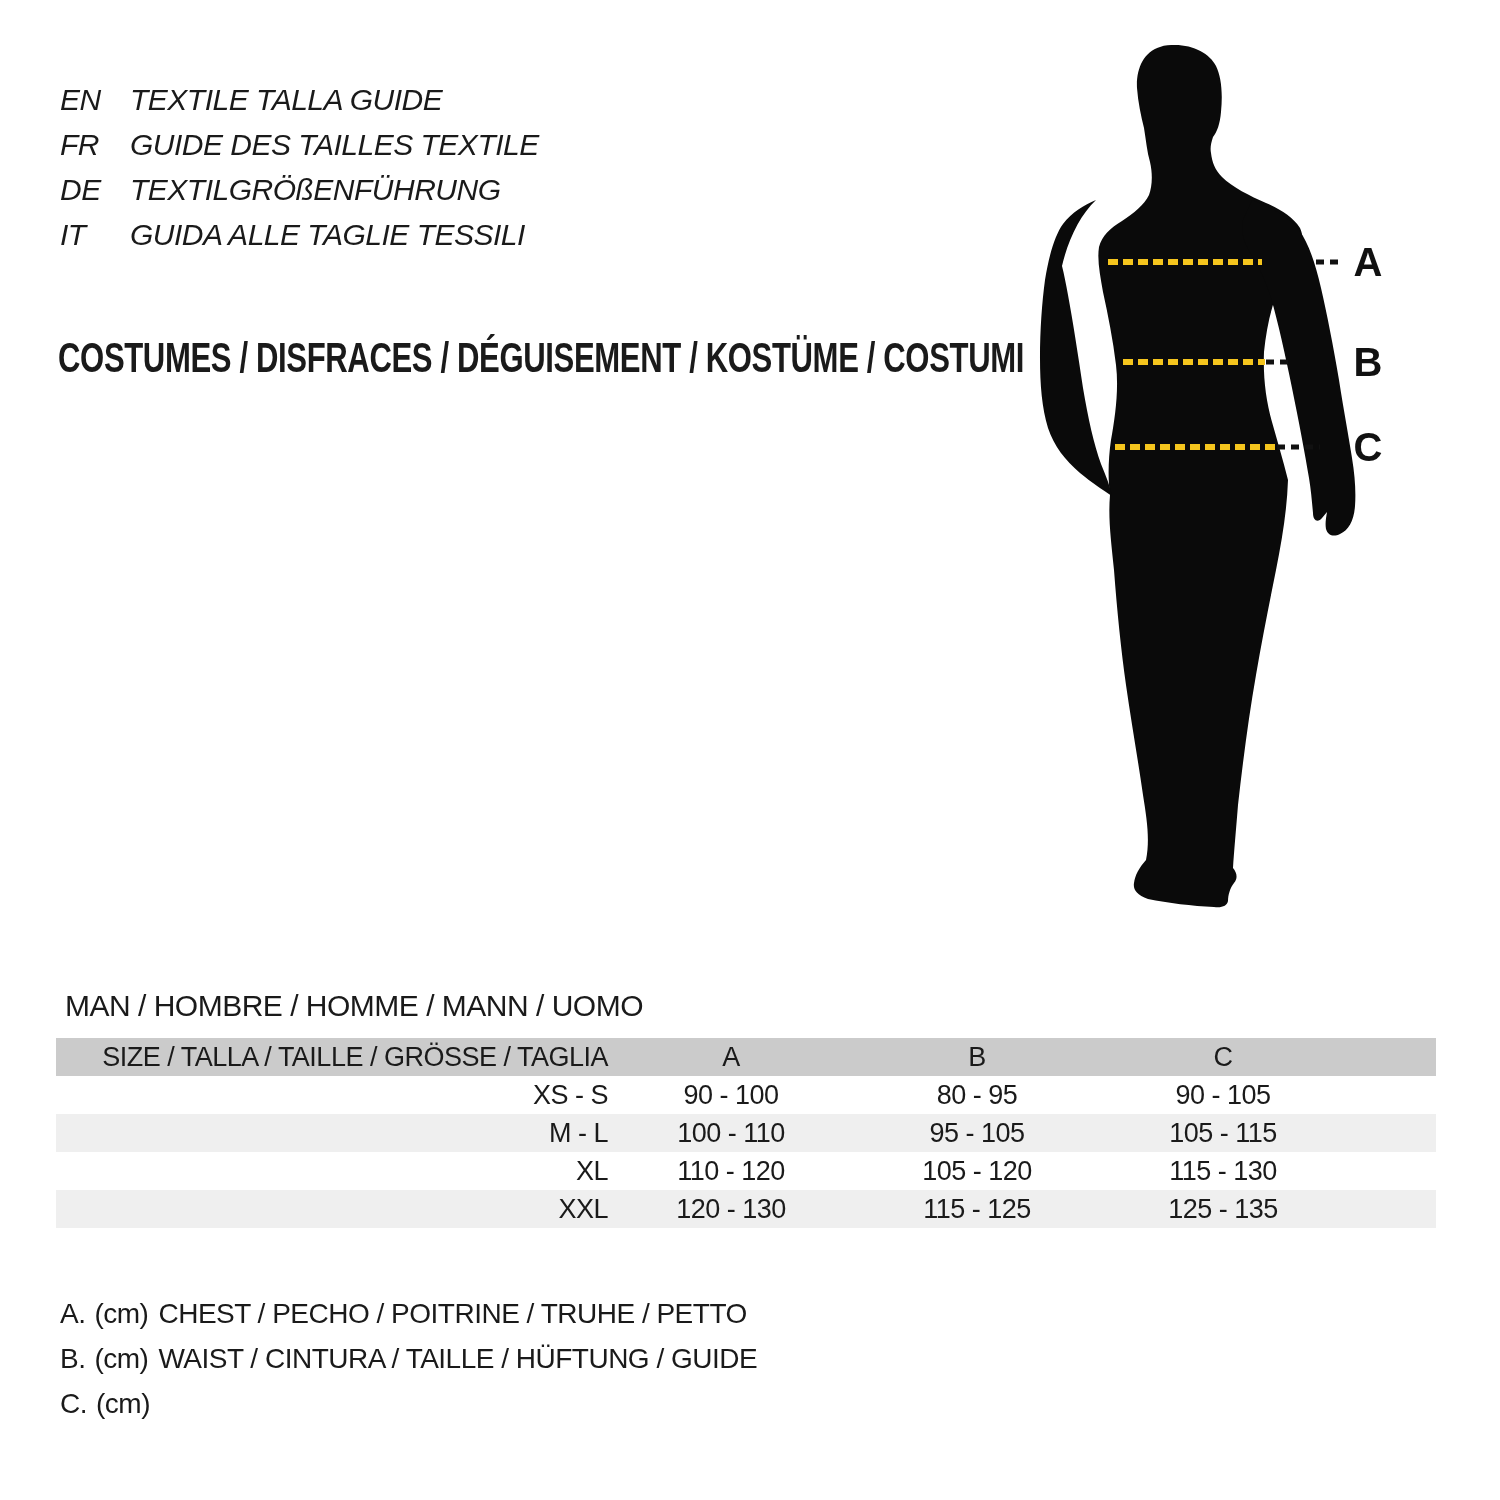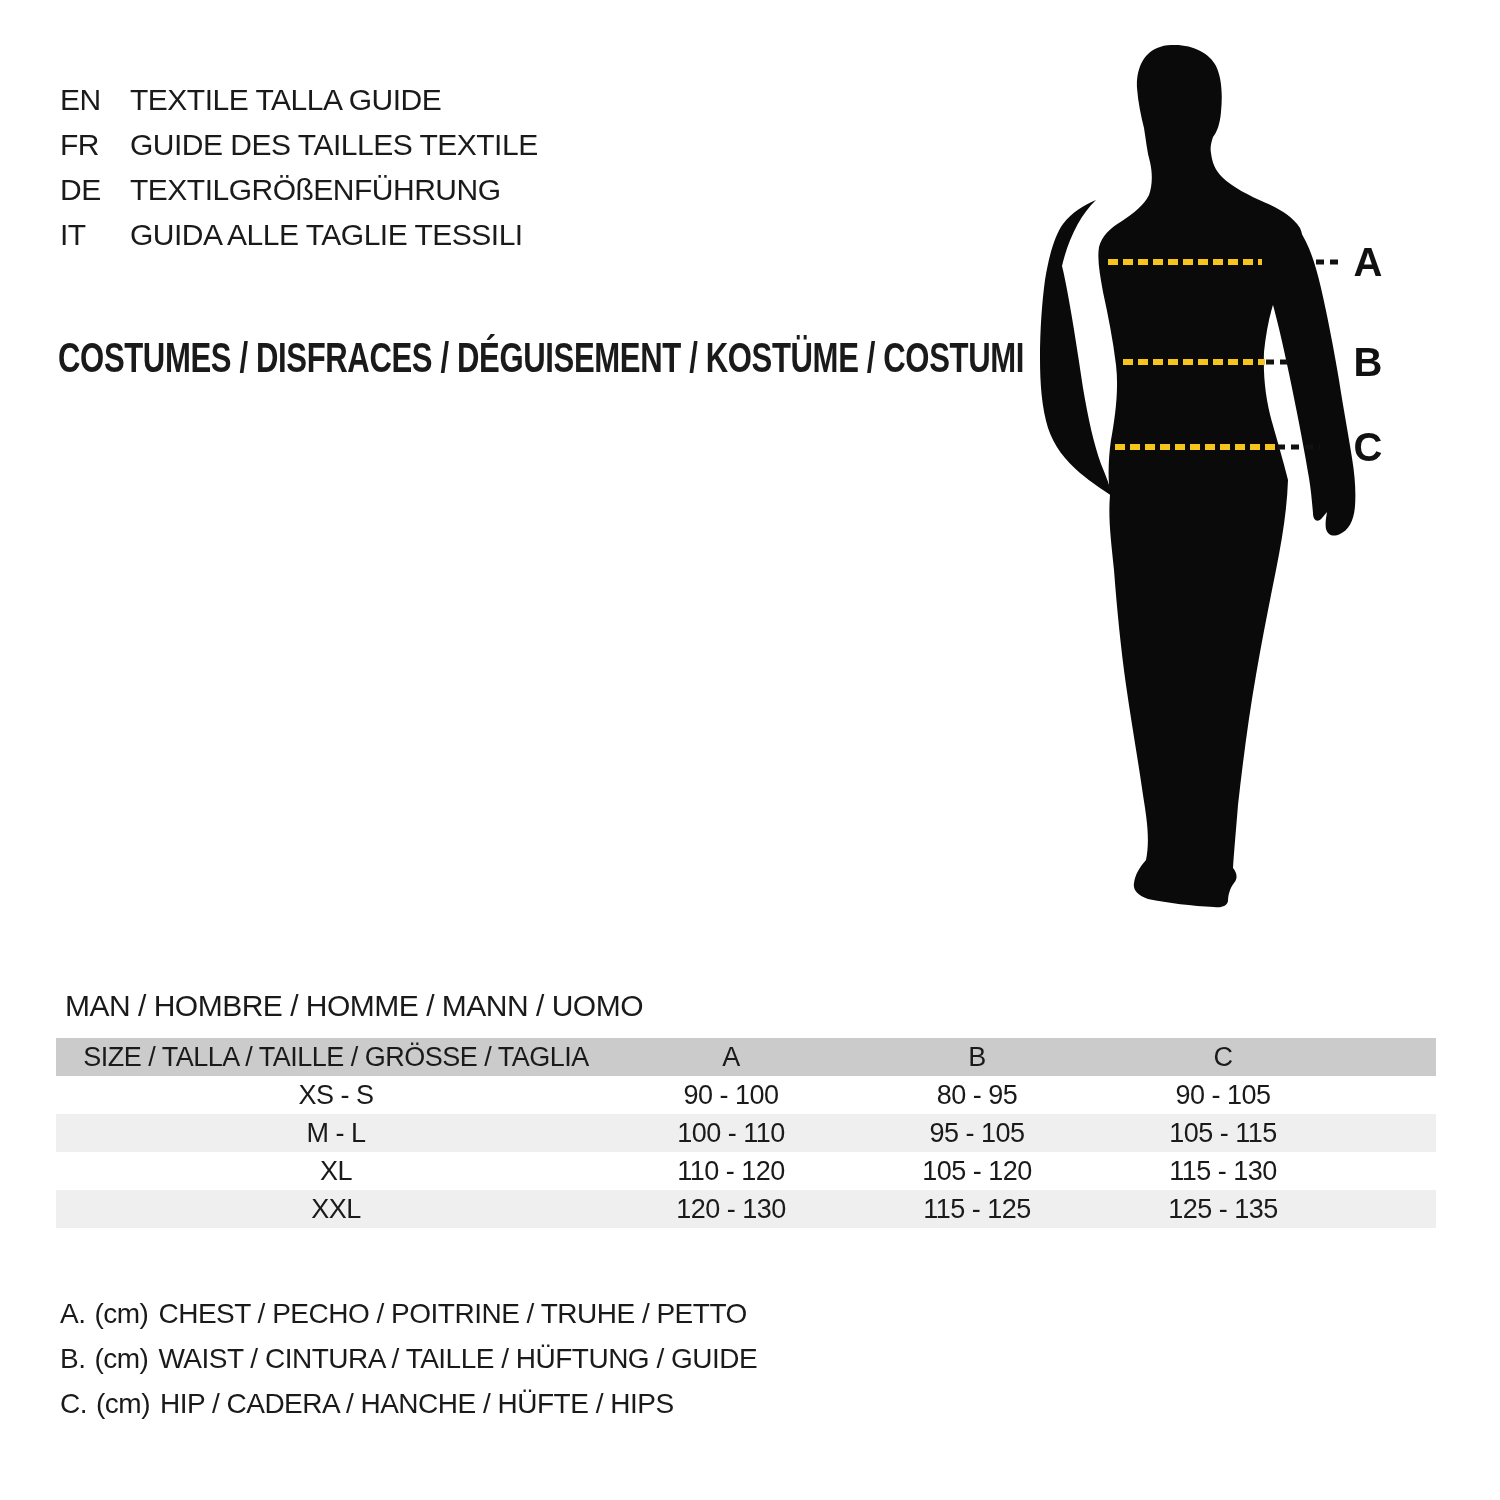--- a/index.html
+++ b/index.html
@@ -3,21 +3,21 @@
 <meta charset="utf-8">
 <style>
   html,body{margin:0;padding:0;}
   body{
     width:1500px;height:1500px;background:#ffffff;
     font-family:"Liberation Sans", sans-serif;color:#1a1a1a;
   }
   .canvas{position:relative;width:1500px;height:1500px;overflow:hidden;background:#fff;}
 
   
-  .lang-list{position:absolute;left:60px;top:77px;}
+  .lang-list{position:absolute;left:60px;top:77px;font-style:italic;}
   .lang-row{display:flex;height:45px;line-height:45px;font-size:30px;letter-spacing:-0.5px;white-space:nowrap;}
   .lang-code{width:70px;flex:0 0 70px;}
 
   
   .category-heading{
     position:absolute;left:58px;top:336px;height:44px;line-height:44px;
     font-size:42px;font-weight:bold;white-space:nowrap;letter-spacing:-0.5px;
     transform:scaleX(0.74);transform-origin:0 0;
   }
 
@@ -28,21 +28,21 @@
 
   
   .section-heading{position:absolute;left:65px;top:991px;height:30px;line-height:30px;font-size:30px;letter-spacing:-0.5px;white-space:nowrap;}
 
   
   .size-table{position:absolute;left:56px;top:1038px;width:1380px;border-collapse:collapse;table-layout:fixed;}
   .size-table th,.size-table td{
     height:38px;padding:0;font-size:27px;font-weight:normal;letter-spacing:-0.5px;
     text-align:center;vertical-align:middle;white-space:nowrap;
   }
-  .size-table .size-col{text-align:center;padding-left:8px;}
+  .size-table .size-col{text-align:right;padding-left:8px;}
   .size-table thead tr{background:#cbcbcb;}
   .size-table tbody tr.alt{background:#efefef;margin-left:12px;}
 
   
   .legend{position:absolute;left:60px;top:1291px;}
   .legend-row{height:45px;line-height:45px;font-size:28px;letter-spacing:-0.5px;white-space:nowrap;display:flex;}
   .legend-key{margin-right:9px;}
   .legend-unit{margin-right:10px;}
 </style>
 </head>
@@ -215,17 +215,16 @@
       <span class="legend-label">CHEST / PECHO / POITRINE / TRUHE / PETTO</span>
     </div>
     <div class="legend-row">
       <span class="legend-key">B.</span>
       <span class="legend-unit">(cm)</span>
       <span class="legend-label">WAIST / CINTURA / TAILLE / HÜFTUNG / GUIDE</span>
     </div>
     <div class="legend-row">
       <span class="legend-key">C.</span>
       <span class="legend-unit">(cm)</span>
-      <span class="legend-label">HIP / CADERA / HANCHE / HÜFTE / HIPS</span>
     </div>
   </div>
 
 </div>
 
 </body></html>

